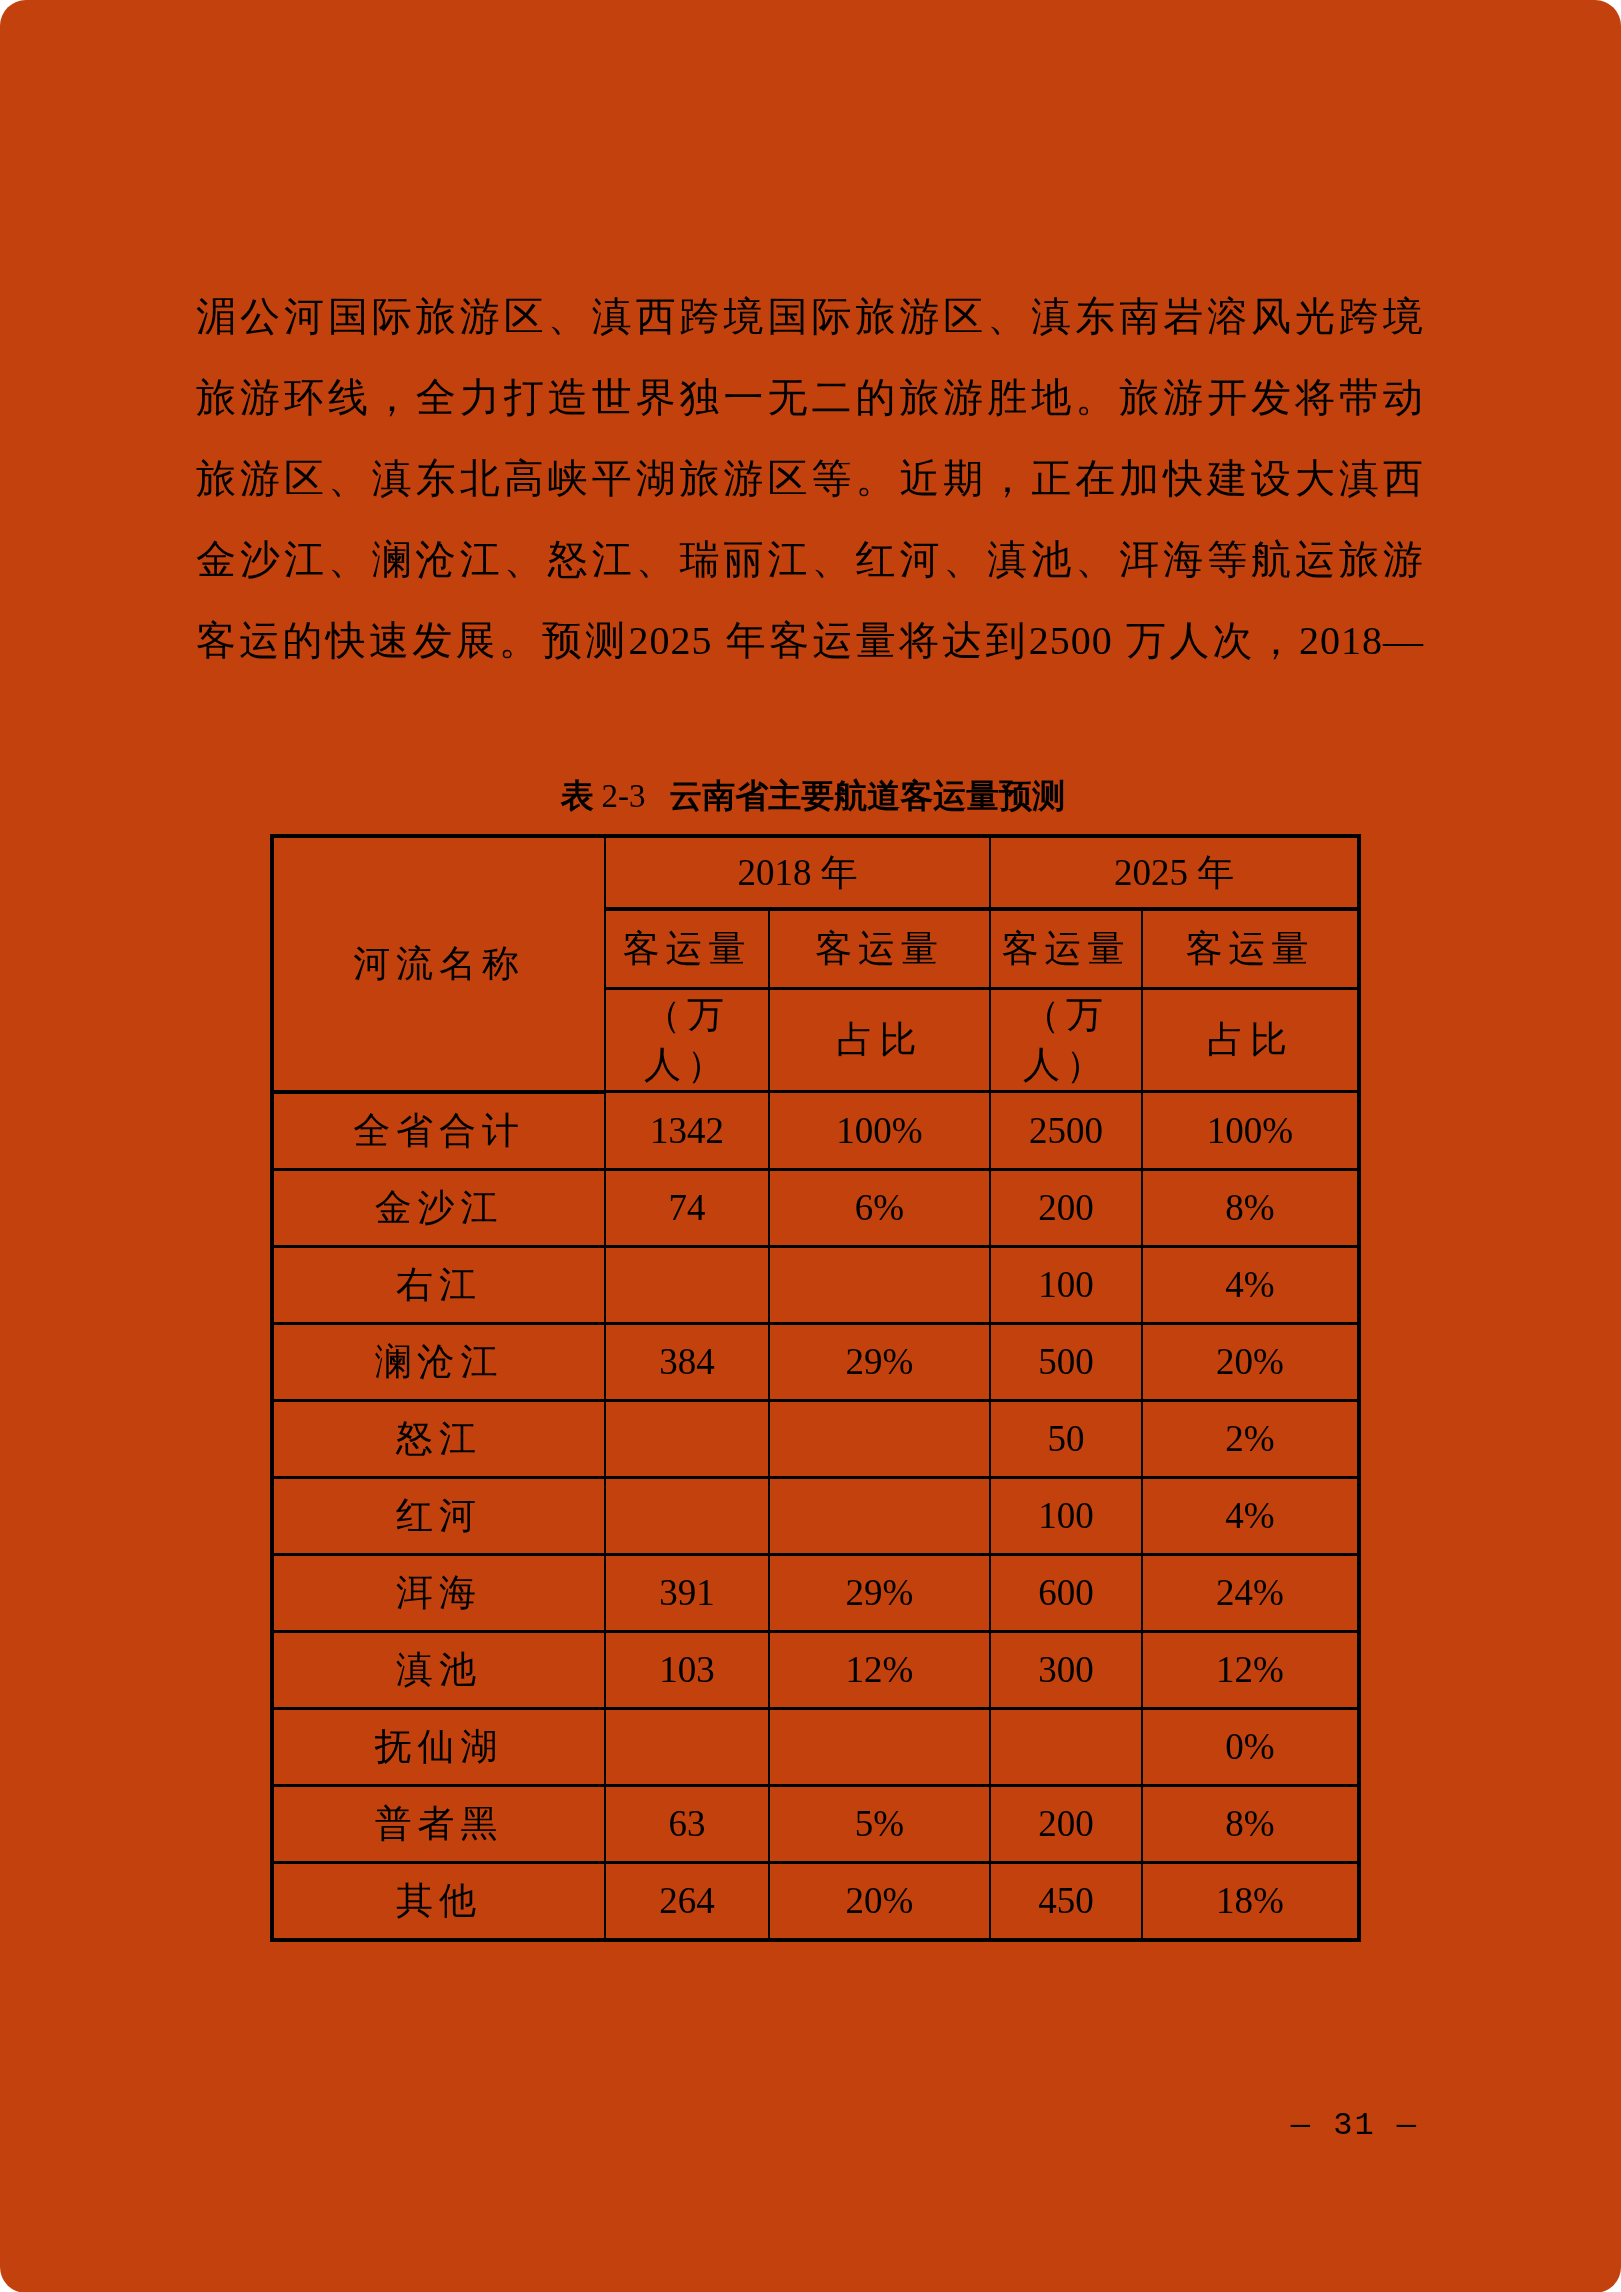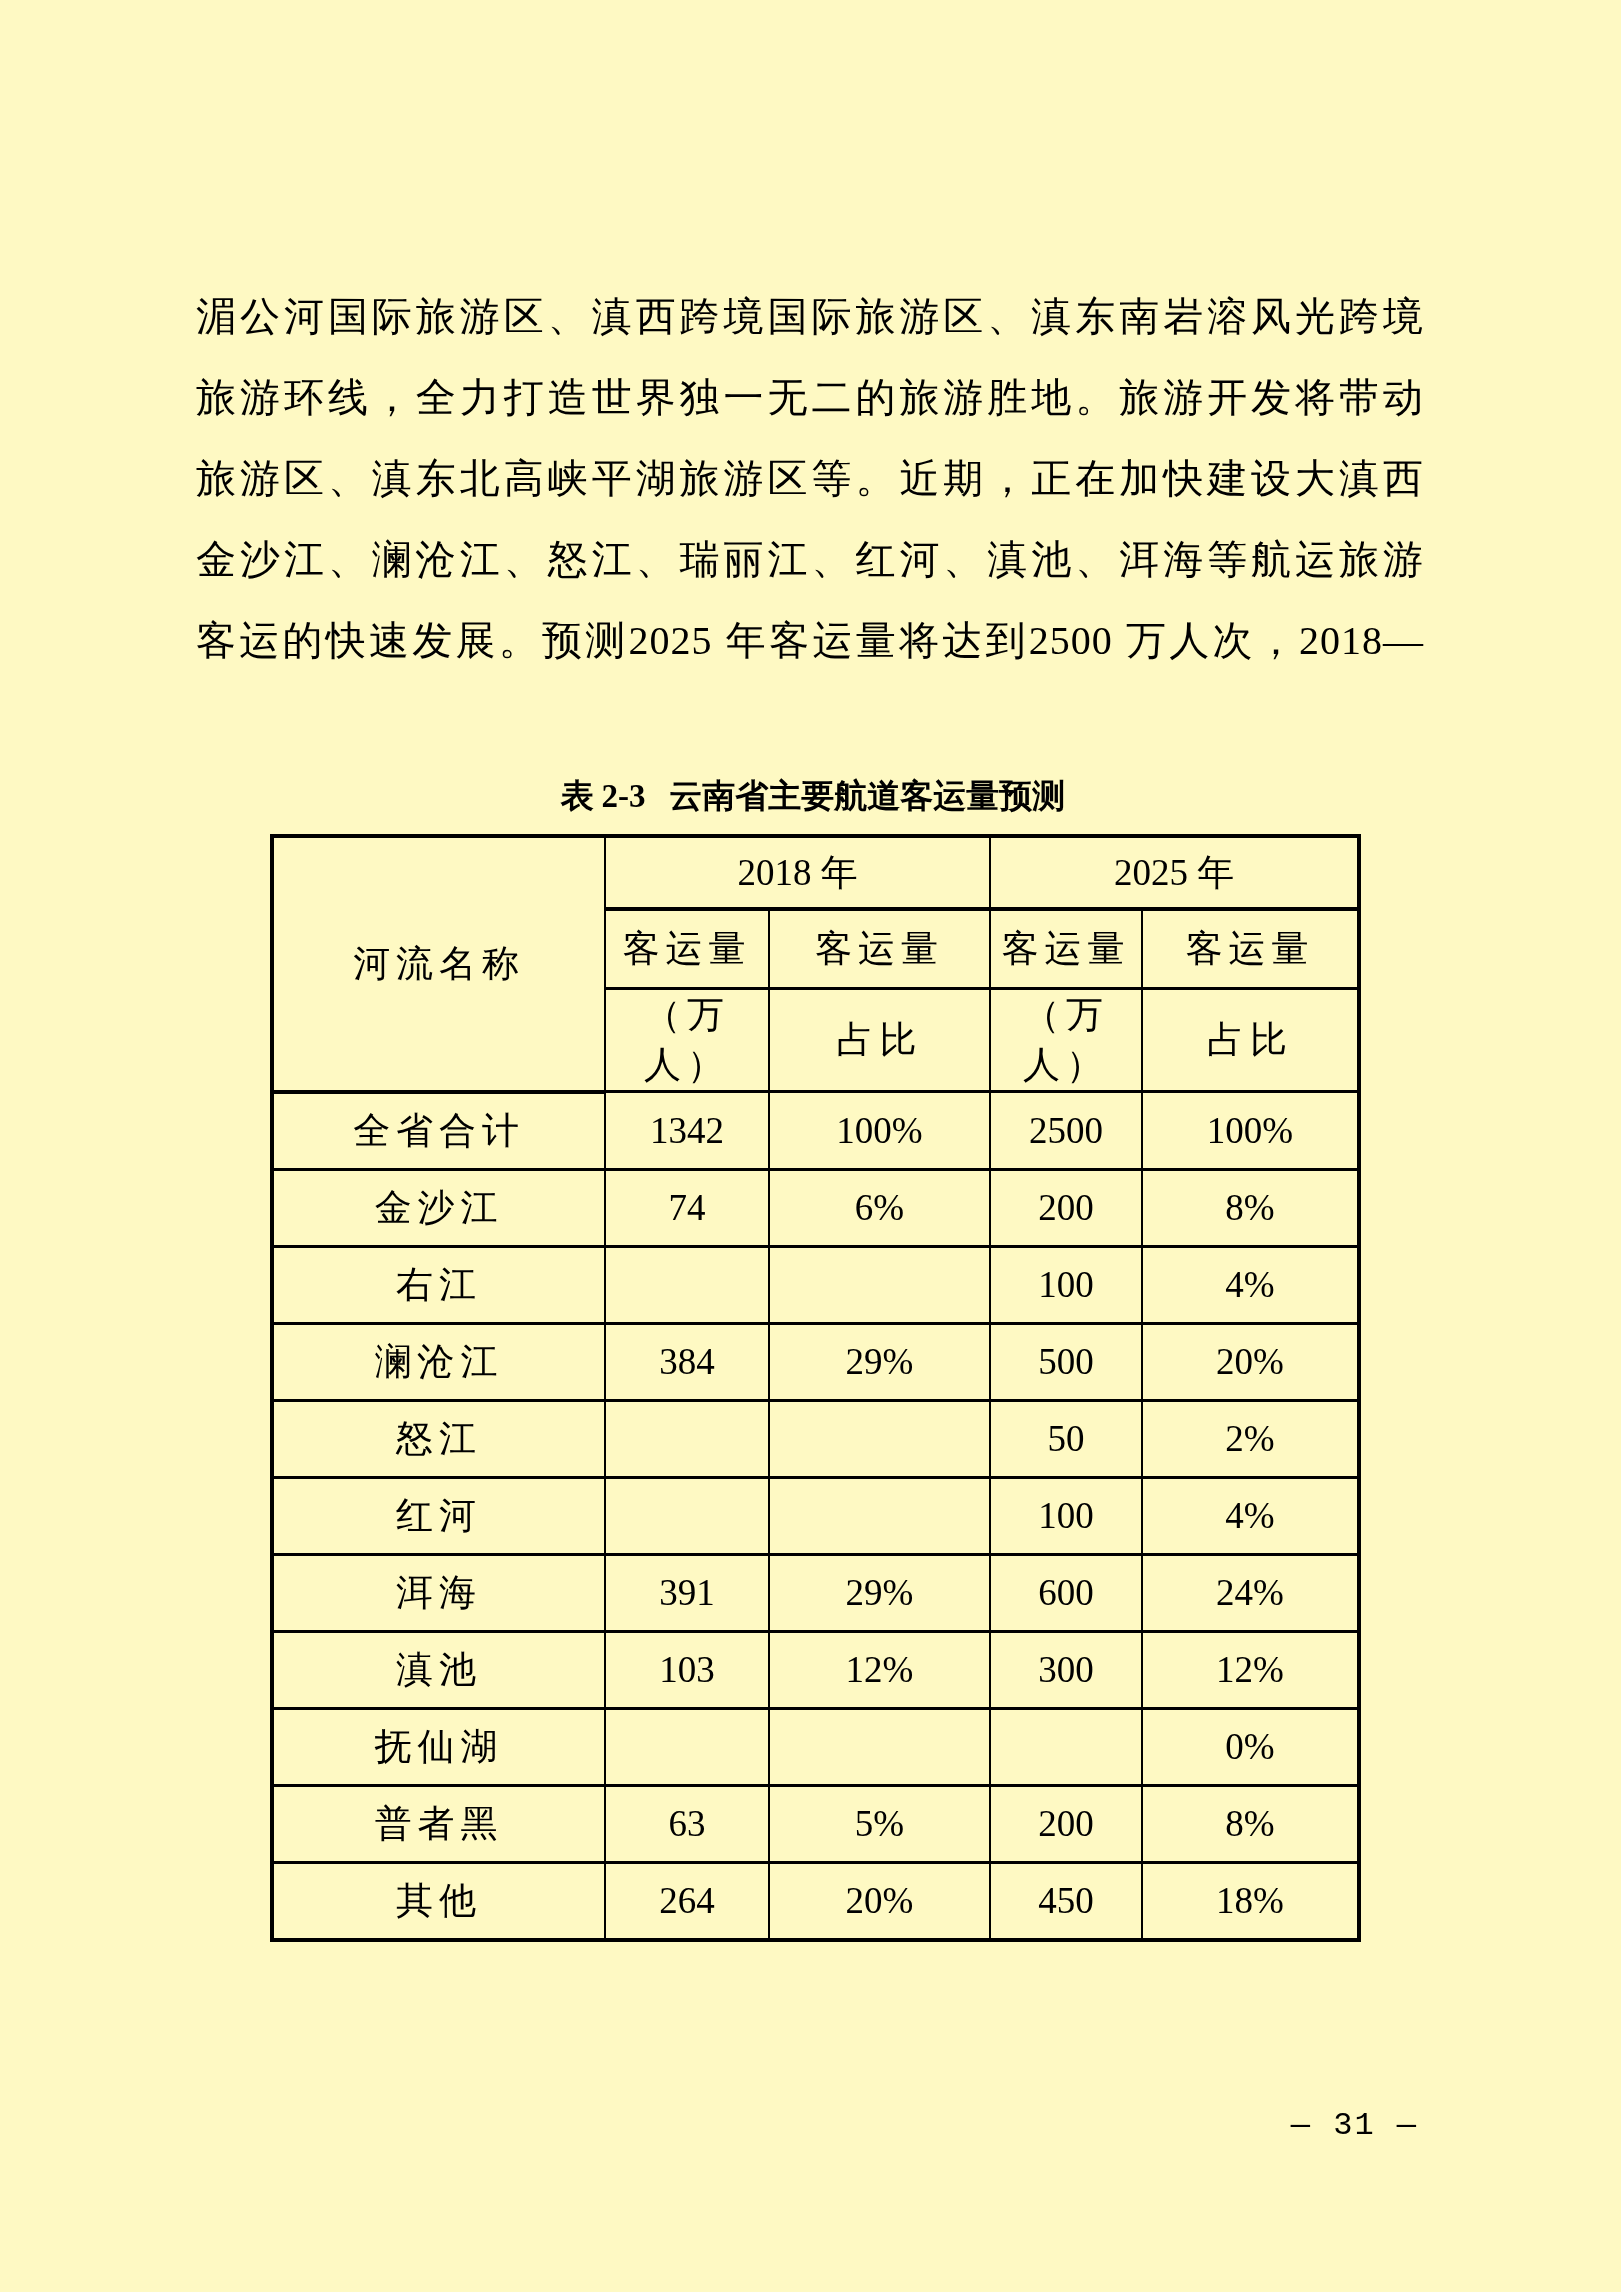--- a/index.html
+++ b/index.html
@@ -3,21 +3,21 @@
 <meta charset="utf-8">
 <style>
   html, body { margin: 0; padding: 0; }
   body {
     width: 1621px; height: 2293px;
     background: #ffffff;
     position: relative;
     font-family: "Liberation Serif", "DejaVu Serif", serif;
     color: #000000;
   }
-  .page { position: absolute; inset: 0; background: #fef9c3; }
+  .page { position: absolute; inset: 0; background: #c2410c; border-radius: 26px; }
 
   
   .paragraph {
     position: absolute;
     left: 196px; top: 276px; width: 1228px;
     font-size: 40px; line-height: 81px;
     letter-spacing: 1px;
   }
   .para-line {
     text-align: justify;
@@ -37,21 +37,21 @@
     text-align: center;
     font-size: 33px; line-height: 43px;
     white-space: nowrap;
   }
   .caption .cjk-bold {
     font-family: "Liberation Sans", "DejaVu Sans", sans-serif;
     font-weight: 700;
   }
   .caption .num {
     font-family: "Liberation Serif", "DejaVu Serif", serif;
-    font-weight: 700;
+    font-weight: 400;
     margin: 0 9.8px 0 7.8px;
   }
   .caption .cjk-bold.title-rest { margin-left: 14px; }
 
   
   table.forecast {
     position: absolute;
     left: 270px; top: 834px;
     width: 1086px;
     border-collapse: collapse;

